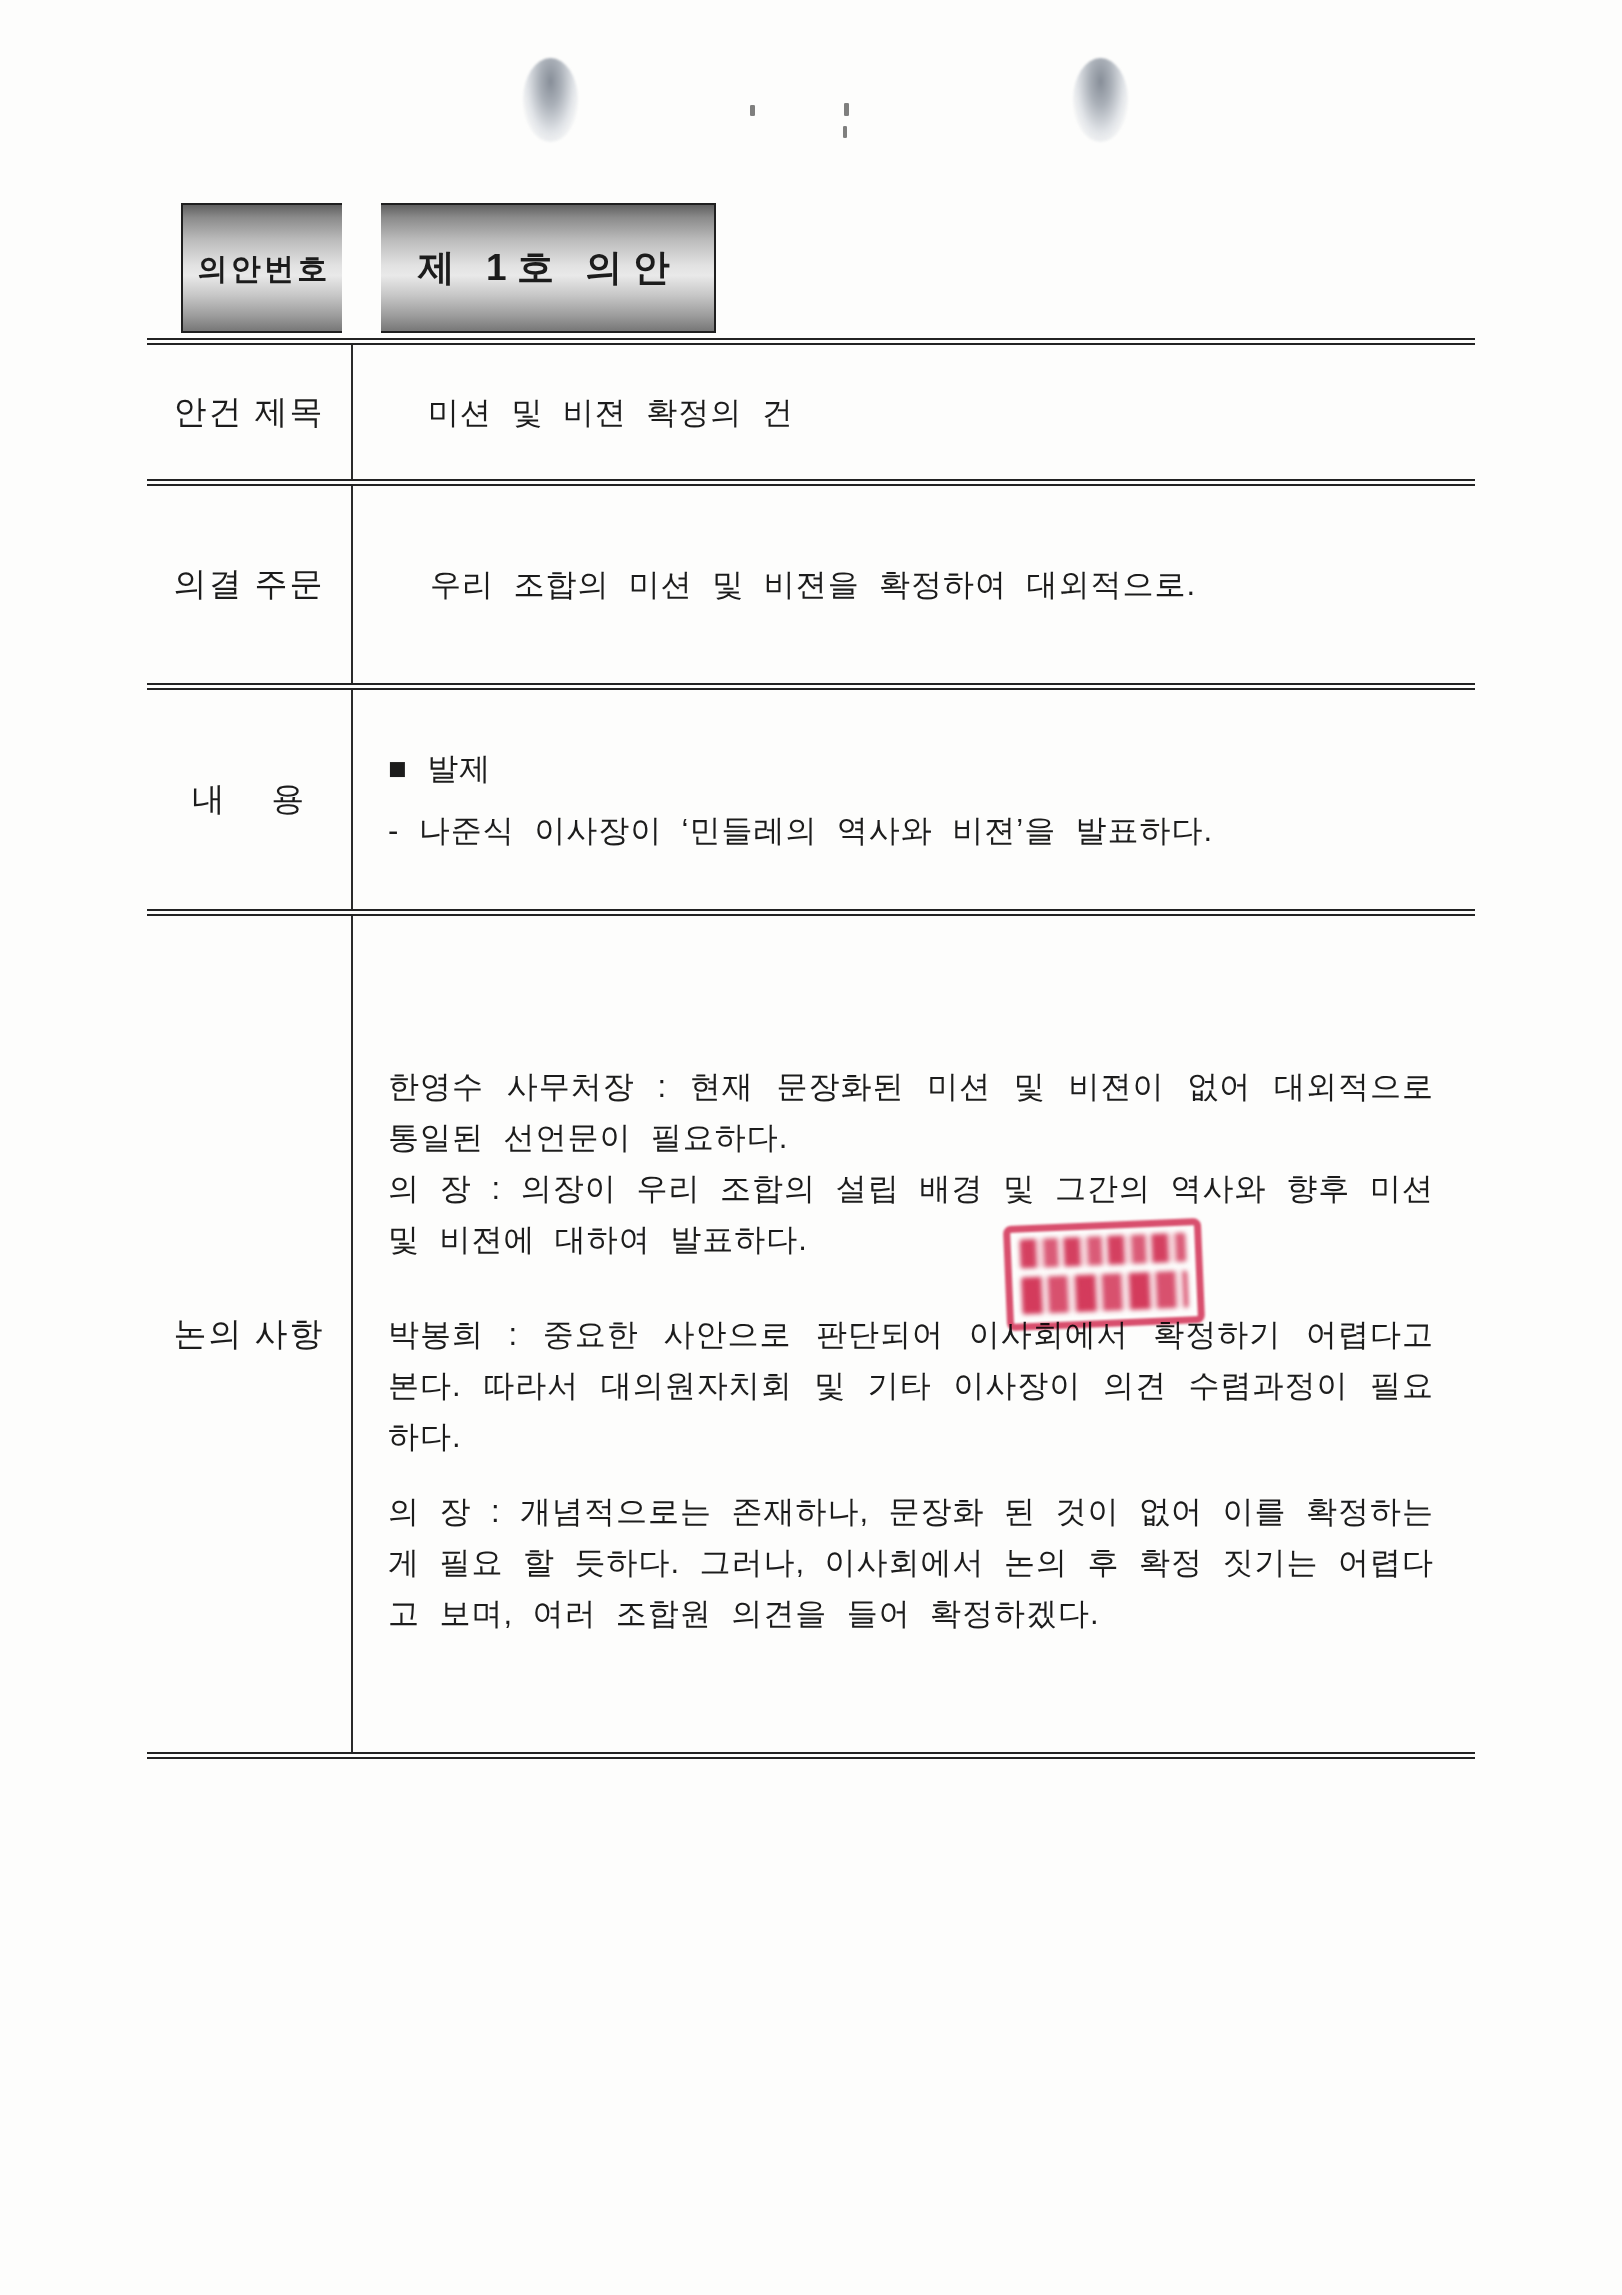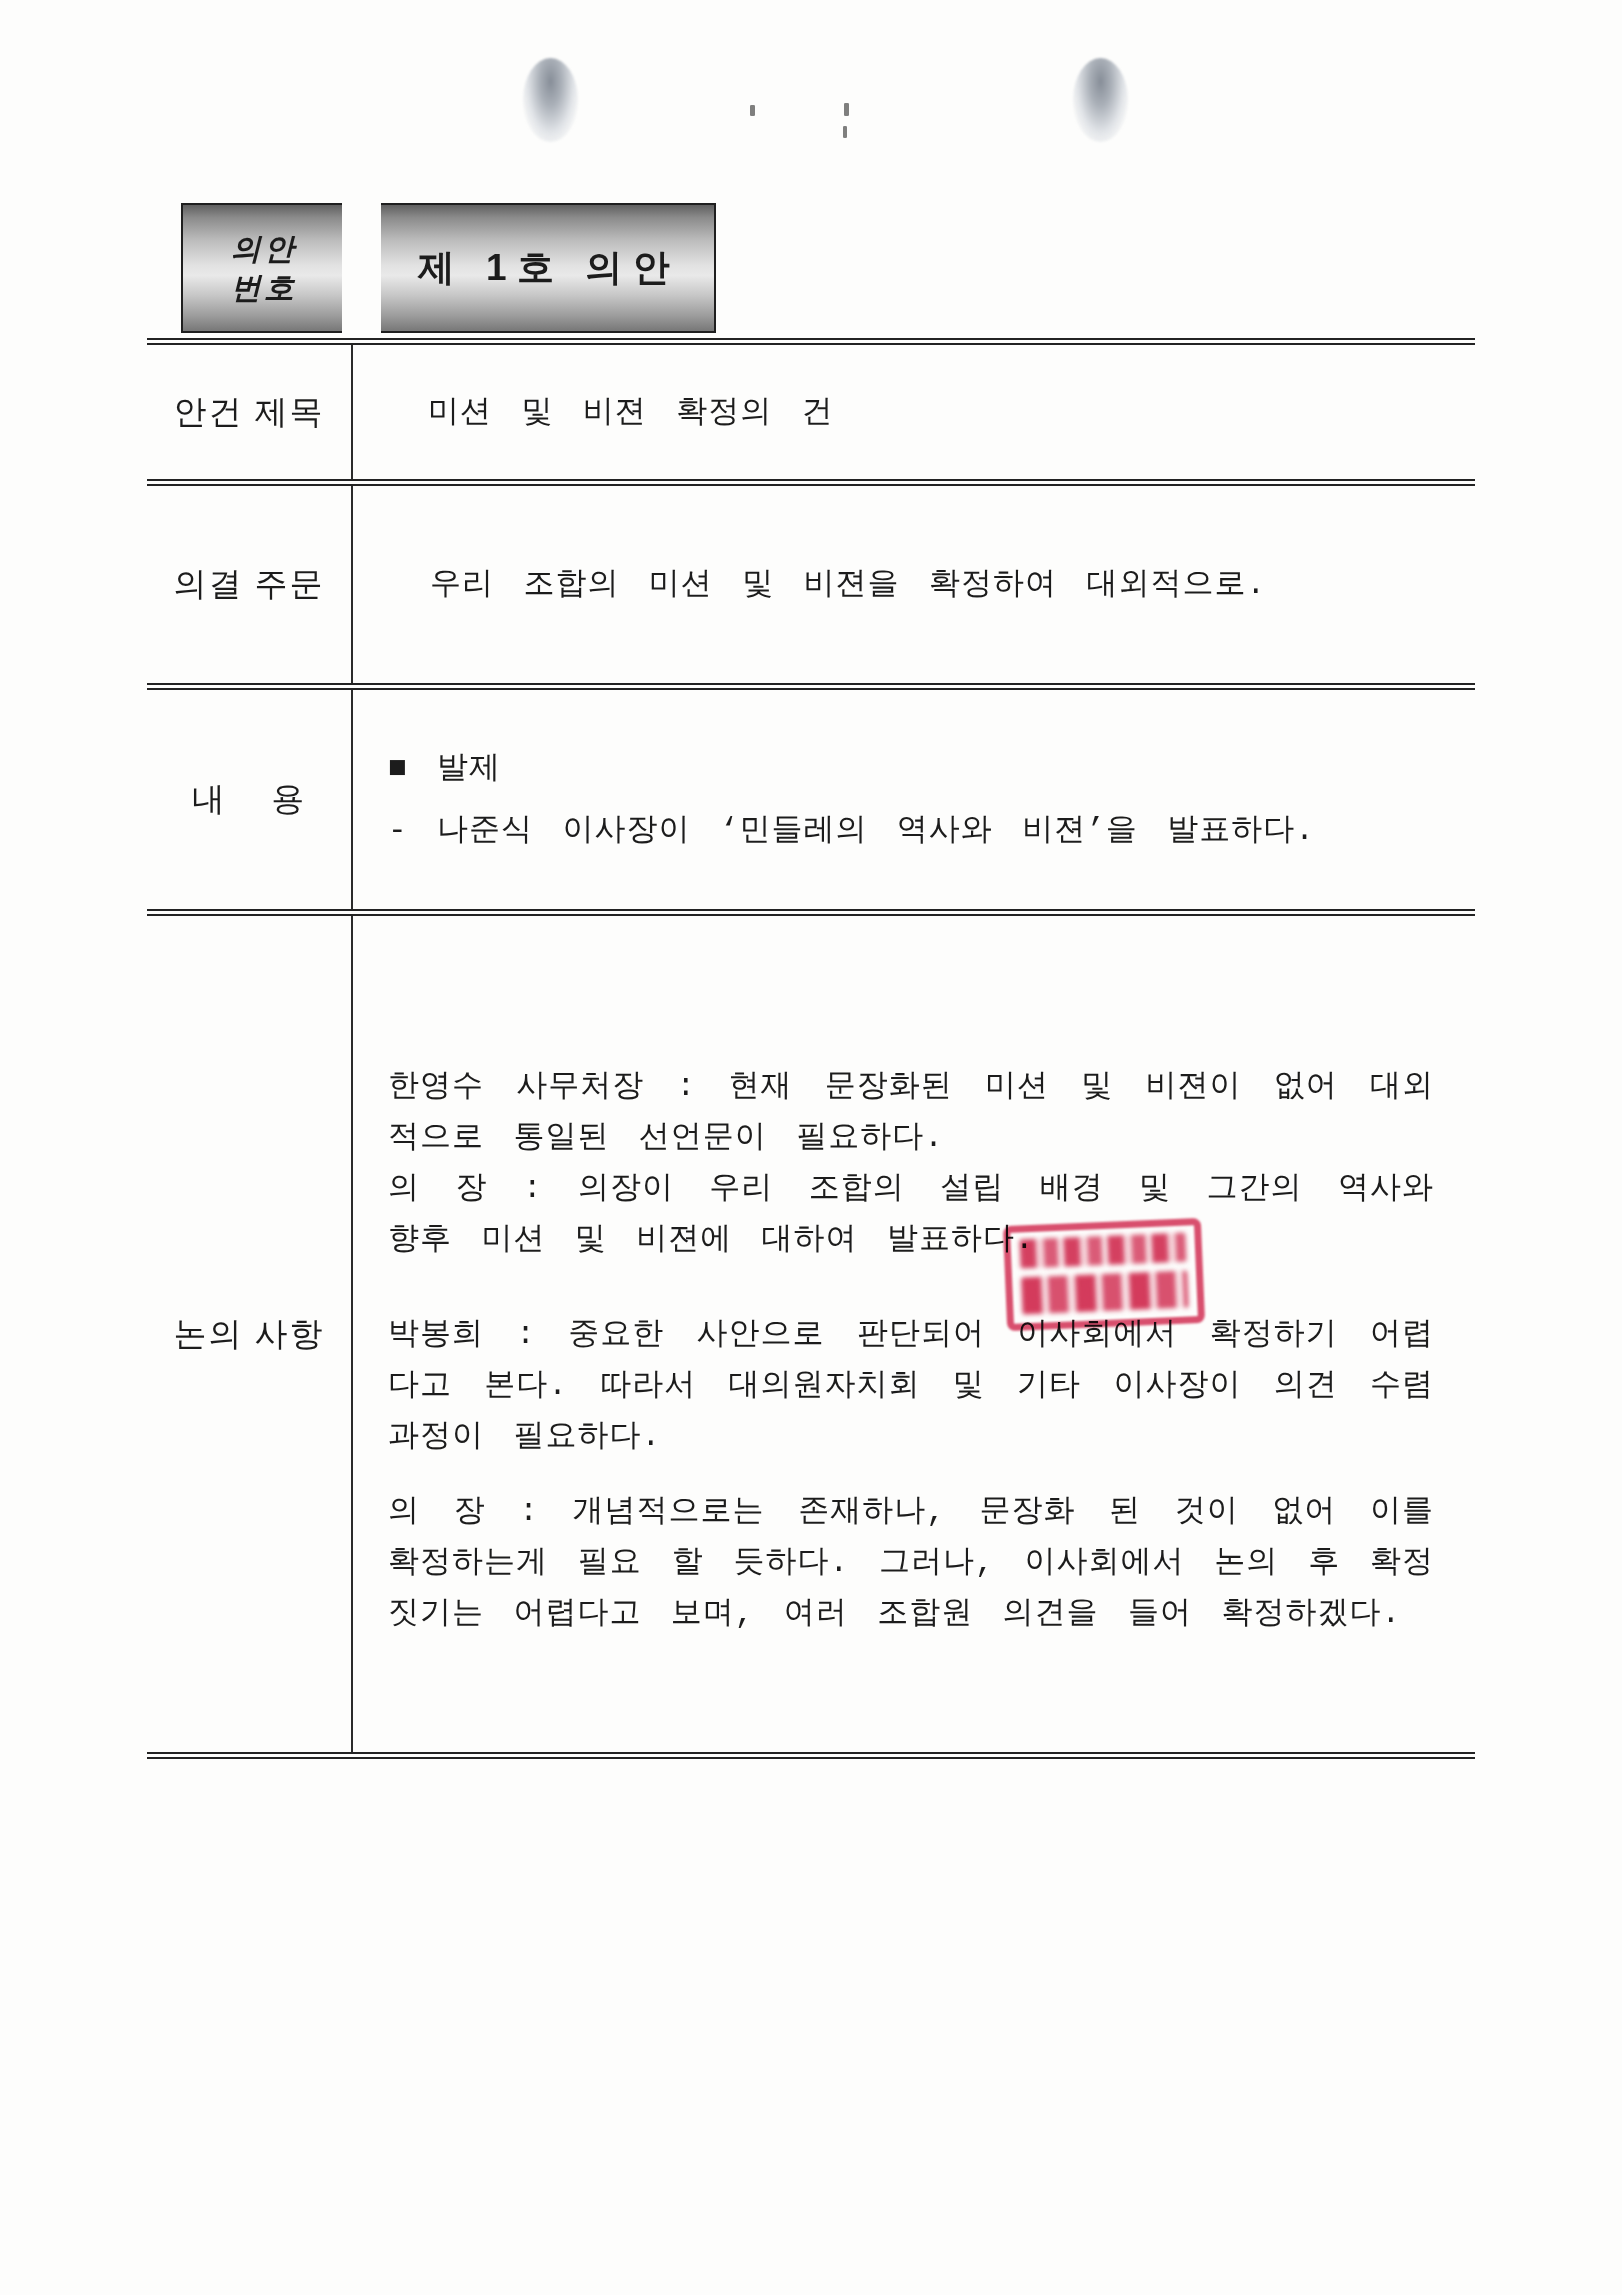--- a/index.html
+++ b/index.html
@@ -18,23 +18,23 @@
   .speck{position:absolute; background:#4a4a4a; border-radius:1.3px; filter:blur(0.7px); opacity:.7;}
 
   
   .header-box{
     position:absolute; left:181px; top:203px; width:535px; height:130px;
     border:2.6px solid #1f1f1f; box-sizing:border-box;
     background:linear-gradient(180deg,#5f5f5f 0%, #8b8b8b 10%, #bcbcbc 28%, #e2e2e2 48%, #e9e9e9 56%, #c6c6c6 72%, #9c9c9c 88%, #777 100%);
     display:flex;
   }
   .header-left{
-    width:162px; display:flex; flex-direction:column;
+    width:162px; display:flex; 
     align-items:center; justify-content:center;
-    font-size:30px; line-height:39px; letter-spacing:3.3px; font-weight:600;font-style:italic;
+    font-size:30px; line-height:39px; letter-spacing:3.3px; font-weight:600;
   }
   .header-right{
     flex:1; margin-left:39px; display:flex;
     align-items:center; justify-content:center;
     font-size:37px; letter-spacing:10.5px; font-weight:600;
   }
   .header-gap{
     position:absolute; left:159px; top:-5.2px; bottom:-5.2px; width:39px;
     background:#fdfdfc;
   }
@@ -52,21 +52,20 @@
   .row-label{
     display:flex; align-items:center; justify-content:center;
     border-right:2px solid #2b2b2b;
     font-size:33px; letter-spacing:2px; white-space:pre; font-weight:500;
   }
   .row-content{
     padding:0 41px 0 35px;
     display:flex; flex-direction:column; justify-content:center;
     font-size:31px; line-height:51px; letter-spacing:1px; word-spacing:9.8px;
     font-weight:500;
-    font-family:Liberation Mono, monospace;
   }
   .r1{height:141px;gap:40px;} .r2{height:204px;gap:42px;} .r3{height:226px;}
   .r4{height:843px;} .r5{height:363px;}
   .justify{text-align:justify; text-justify:inter-character;}
   .para + .para{margin-top:44px;}
   .content-line{margin-top:11px;}
 
   
   .stamp{
     position:absolute; left:1005px; top:1222px; width:198px; height:105px;

